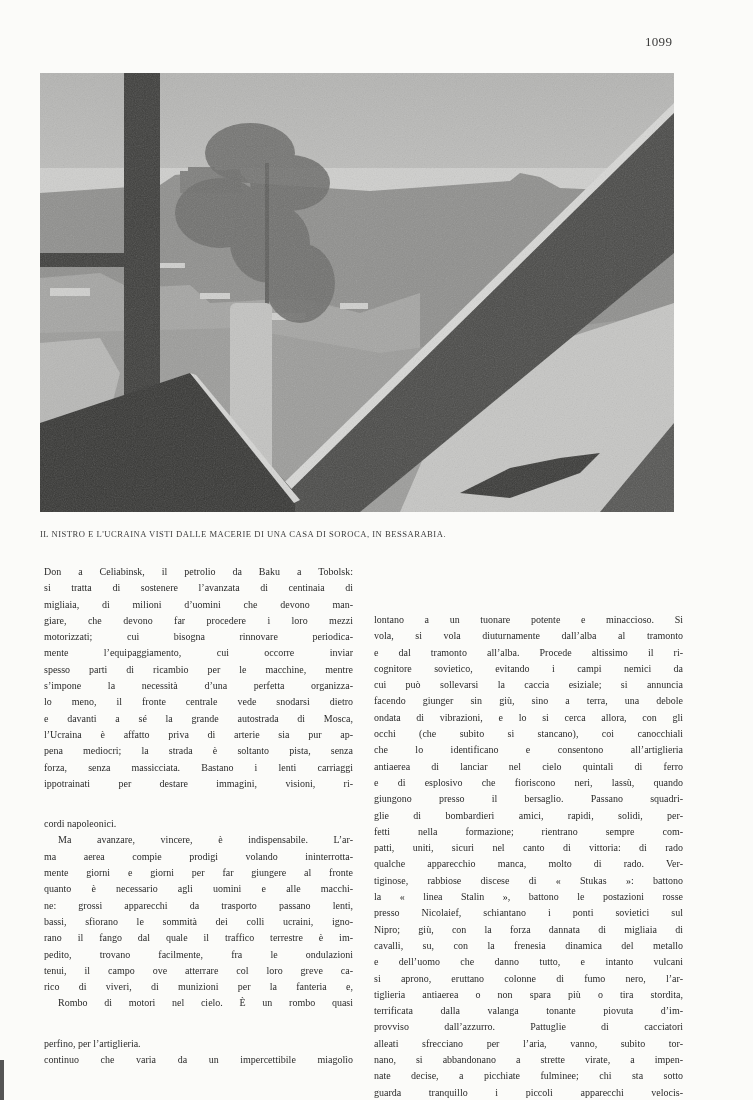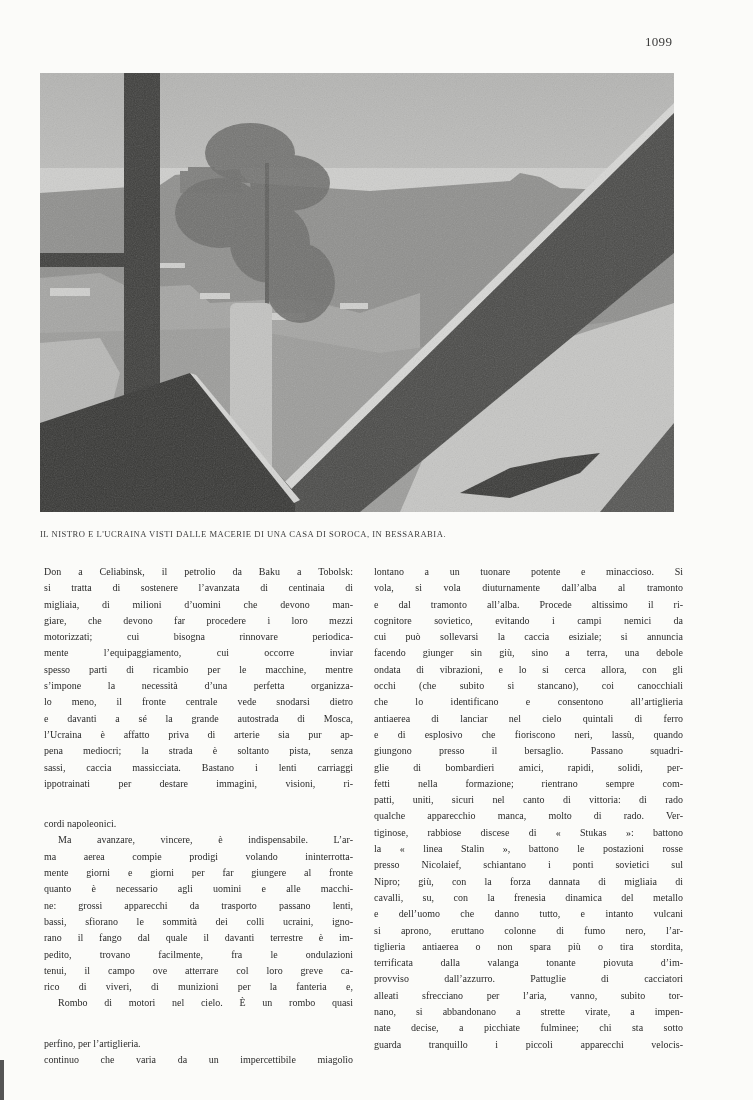--- a/index.html
+++ b/index.html
@@ -20,21 +20,21 @@
     .photo svg { display: block; width: 100%; height: 100%; }
     .caption {
       position: absolute; top: 529px; left: 40px; width: 634px;
       font-size: 8.6px; letter-spacing: 0.5px; color: #3c3c3c;
     }
     .column {
       position: absolute; top: 564px; width: 309px;
       font-size: 10px; line-height: 16.3px; text-align: justify; color: #2b2b2b;
     }
     .col-left { left: 44px; }
-    .col-right { left: 374px; }
+    .col-right { left: 374px; margin-top: 48px; }
     .line { display: block; white-space: nowrap; text-align-last: justify; }
     .line.last { text-align-last: left; margin-top: 24px; }
     .line.indent { padding-left: 14px; }
     .edge-mark {
       position: absolute; left: 0; top: 1060px; width: 4px; height: 40px; background: #555;
     }
   </style>
 </head>
 <body>
 
@@ -101,30 +101,30 @@
     <span class="line">migliaia, di milioni d’uomini che devono man-</span>
     <span class="line">giare, che devono far procedere i loro mezzi</span>
     <span class="line">motorizzati; cui bisogna rinnovare periodica-</span>
     <span class="line">mente l’equipaggiamento, cui occorre inviar</span>
     <span class="line">spesso parti di ricambio per le macchine, mentre</span>
     <span class="line">s’impone la necessità d’una perfetta organizza-</span>
     <span class="line">lo meno, il fronte centrale vede snodarsi dietro</span>
     <span class="line">e davanti a sé la grande autostrada di Mosca,</span>
     <span class="line">l’Ucraina è affatto priva di arterie sia pur ap-</span>
     <span class="line">pena mediocri; la strada è soltanto pista, senza</span>
-    <span class="line">sassi, caccia massicciata. Bastano i lenti carriaggi</span>
+    <span class="line">forza, senza massicciata. Bastano i lenti carriaggi</span>
     <span class="line">ippotrainati per destare immagini, visioni, ri-</span>
     <span class="line last">cordi napoleonici.</span>
     <span class="line indent">Ma avanzare, vincere, è indispensabile. L’ar-</span>
     <span class="line">ma aerea compie prodigi volando ininterrotta-</span>
     <span class="line">mente giorni e giorni per far giungere al fronte</span>
     <span class="line">quanto è necessario agli uomini e alle macchi-</span>
     <span class="line">ne: grossi apparecchi da trasporto passano lenti,</span>
     <span class="line">bassi, sfiorano le sommità dei colli ucraini, igno-</span>
-    <span class="line">rano il fango dal quale il davanti terrestre è im-</span>
+    <span class="line">rano il fango dal quale il traffico terrestre è im-</span>
     <span class="line">pedito, trovano facilmente, fra le ondulazioni</span>
     <span class="line">tenui, il campo ove atterrare col loro greve ca-</span>
     <span class="line">rico di viveri, di munizioni per la fanteria e,</span>
     <span class="line indent">Rombo di motori nel cielo. È un rombo quasi</span>
     <span class="line last">perfino, per l’artiglieria.</span>
     <span class="line">continuo che varia da un impercettibile miagolìo</span>
   </div>
 <div class="column col-right" id="col1">
     <span class="line">lontano a un tuonare potente e minaccioso. Si</span>
     <span class="line">vola, si vola diuturnamente dall’alba al tramonto</span>

